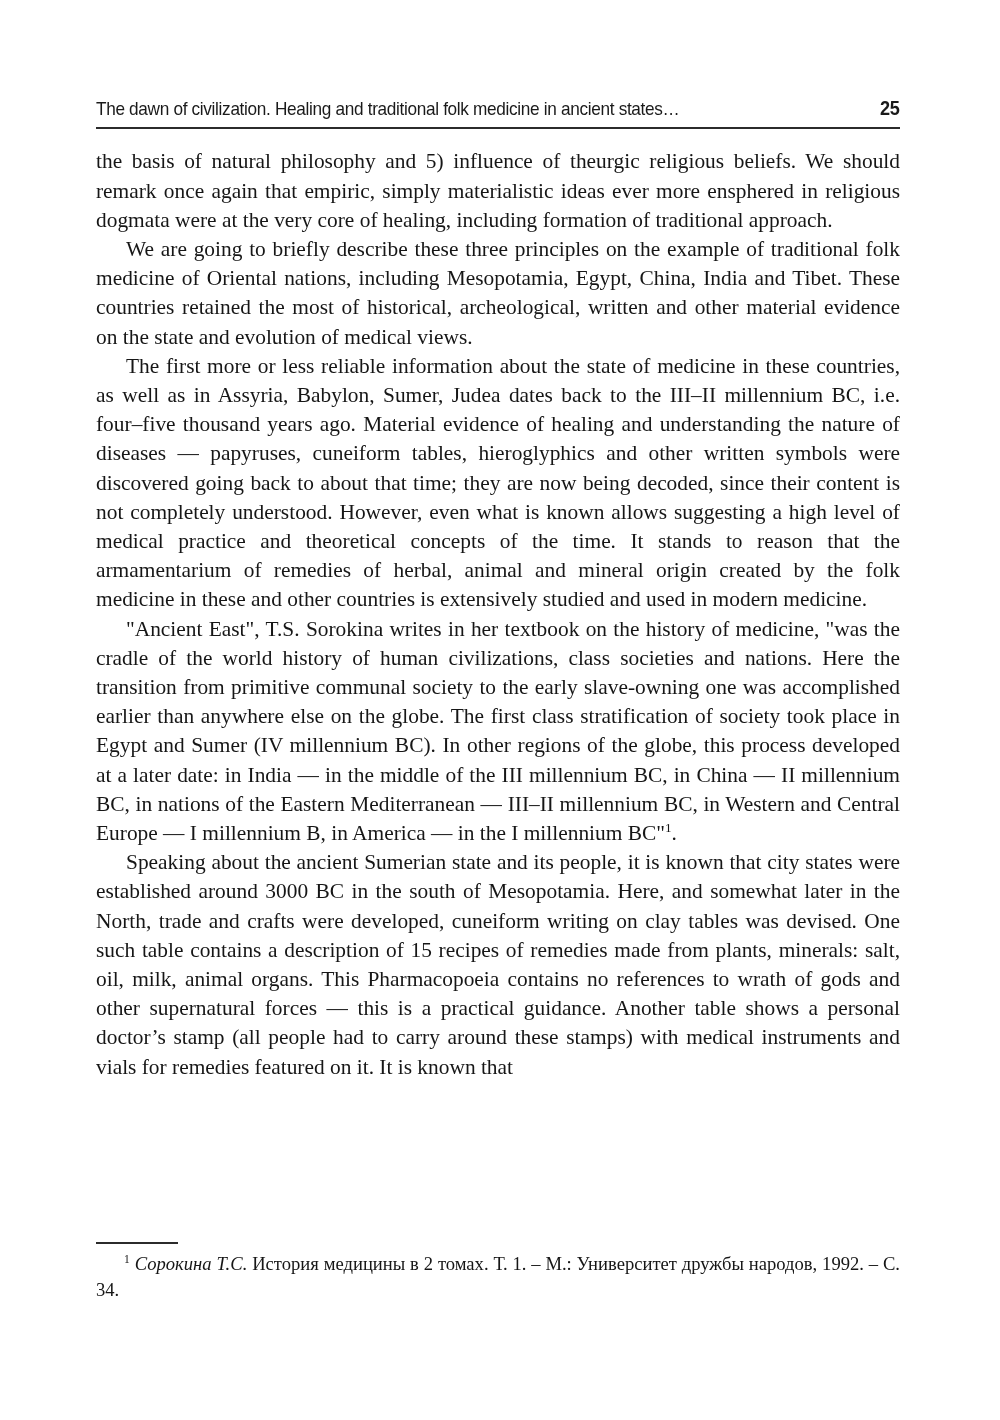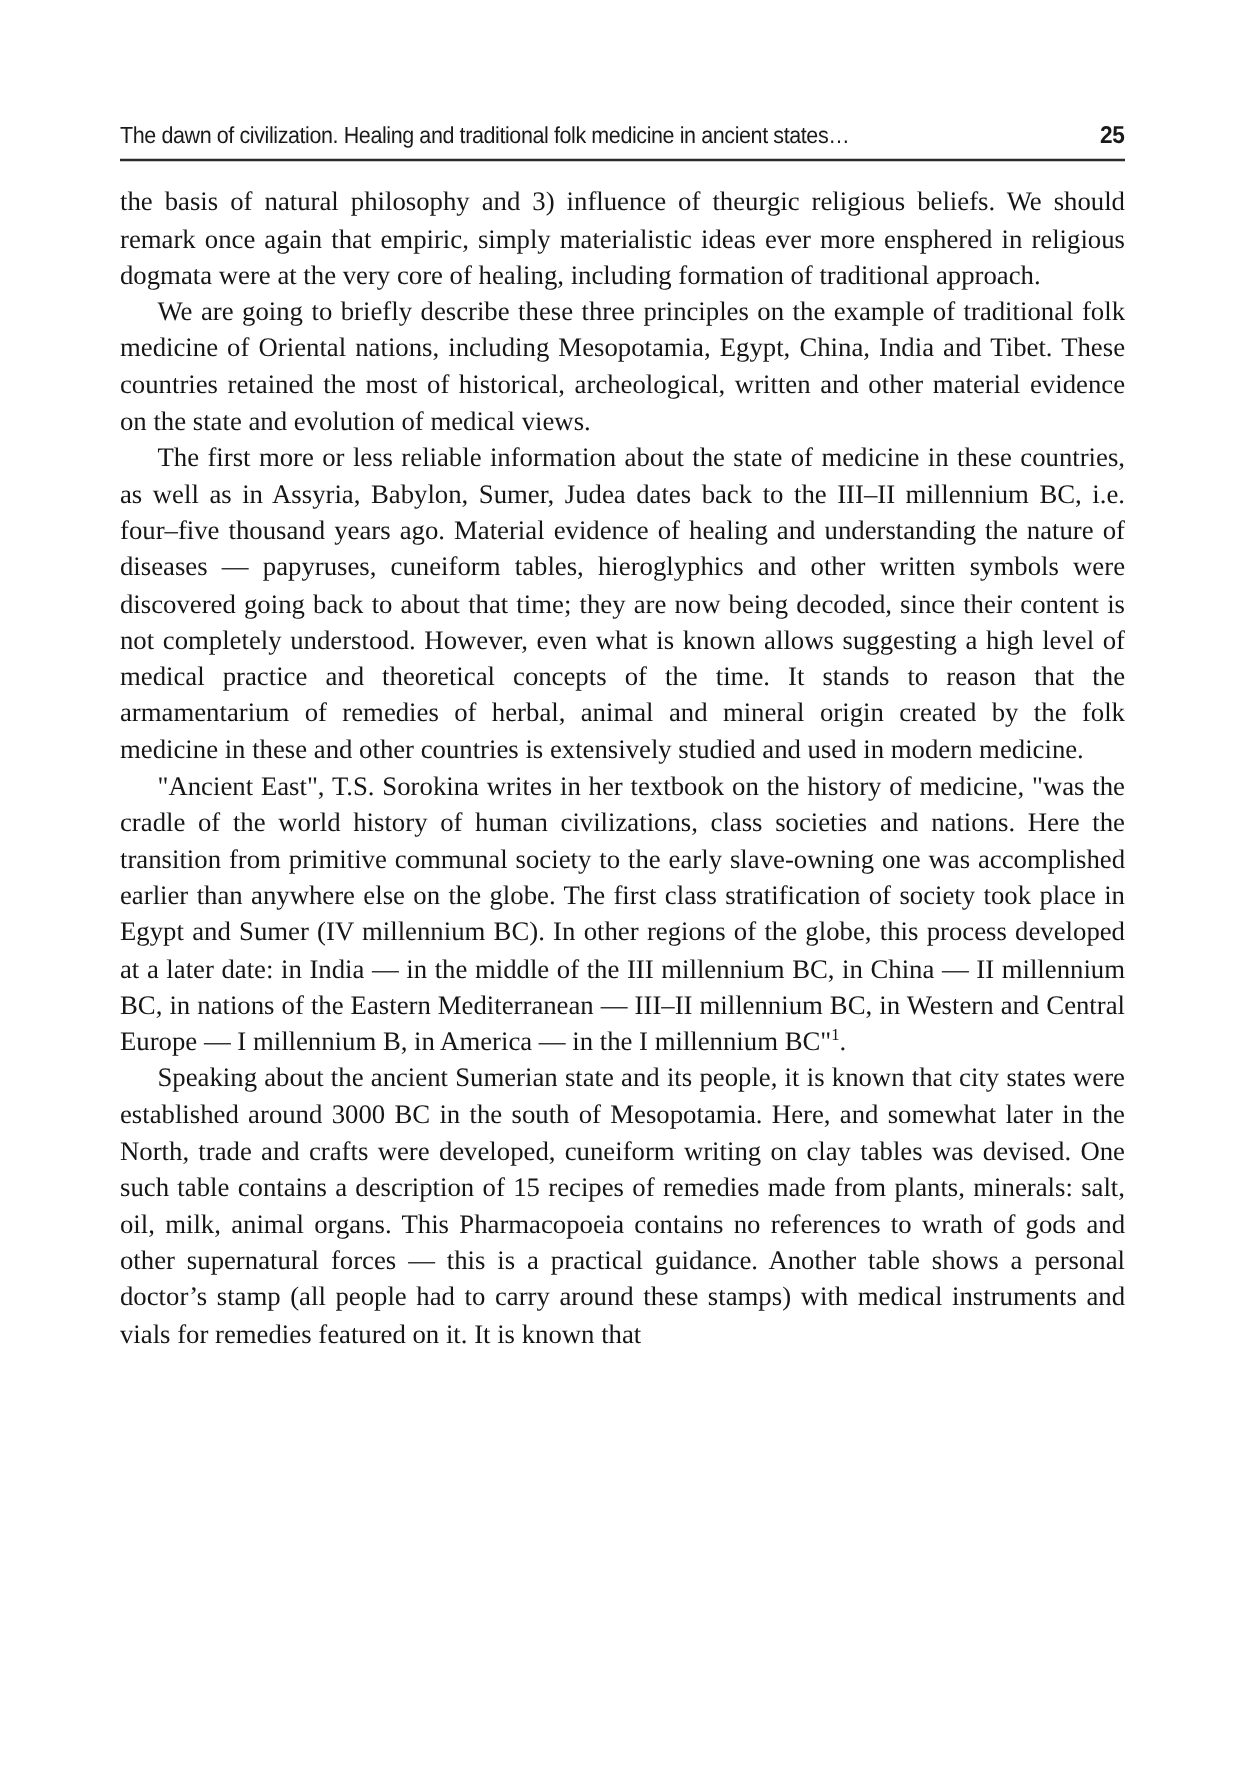--- a/index.html
+++ b/index.html
@@ -121,27 +121,31 @@
   <div class="content">
 
     <div class="header">
       <span class="header-title">The dawn of civilization. Healing and traditional folk medicine in ancient states…</span>
       <span class="header-pageno">25</span>
     </div>
     <div class="header-rule"></div>
 
     <div class="body-text">
 
-      <p class="no-indent">the basis of natural philosophy and 3) influence of theurgic religious beliefs. We should remark once again that empiric, simply materialistic ideas ever more ensphered in religious dogmata were at the very core of healing, including formation of traditional approach.</p>
+      <p class="no-indent">the basis of natural philosophy and 5) influence of theurgic religious beliefs. We should remark once again that empiric, simply materialistic ideas ever more ensphered in religious dogmata were at the very core of healing, including formation of traditional approach.</p>
 
       <p>We are going to briefly describe these three principles on the example of traditional folk medicine of Oriental nations, including Mesopotamia, Egypt, China, India and Tibet. These countries retained the most of historical, archeological, written and other material evidence on the state and evolution of medical views.</p>
 
       <p>The first more or less reliable information about the state of medicine in these countries, as well as in Assyria, Babylon, Sumer, Judea dates back to the III–II millennium BC, i.e. four–five thousand years ago. Material evidence of healing and understanding the nature of diseases — papyruses, cuneiform tables, hieroglyphics and other written symbols were discovered going back to about that time; they are now  being decoded, since their content is not completely understood. However, even what is known allows suggesting a high level of medical practice and theoretical concepts of the time. It stands to reason that the armamentarium of remedies of herbal, animal and mineral origin created by the folk medicine in these and other countries is extensively studied and used in modern medicine.</p>
 
       <p><span>"Ancient East", T.S. Sorokina writes in her textbook on the history of medicine, "was the cradle of the world history of human civilizations, class societies and nations. Here the transition from primitive communal society to the early slave-owning one was accomplished earlier than anywhere else on the globe. The first class stratification of society took place in Egypt and Sumer (IV millennium BC). In other regions of the globe, this process  developed at a later date: in India — in the middle of the III millennium BC, in China — II millennium BC, in nations of the Eastern Mediterranean — III–II millennium BC, in Western and Central Europe — I millennium B, in America — in the I millennium BC"</span><sup class="fn-ref">1</sup><span>.</span></p>
 
       <p>Speaking about the ancient Sumerian state and its people, it is known that city states were established around 3000 BC in the south of Mesopotamia. Here, and somewhat later in the North, trade and crafts were developed, cuneiform writing on clay tables was devised. One such table contains a description of 15 recipes of remedies made from plants, minerals:  salt, oil, milk, animal organs. This Pharmacopoeia contains no references to wrath of gods and other supernatural forces — this is a practical guidance. Another table shows a personal doctor’s stamp  (all people had to carry around these stamps) with medical instruments and vials for remedies featured on it. It is known that</p>
 
     </div>
   </div>
 
+  <div class="footnote">
+    <div class="footnote-rule"></div>
+    <div class="footnote-text"><span class="fn-marker">1</span> <span class="fn-author">Сорокина Т.С.</span><span> История медицины в 2 томах. Т. 1. – М.: Университет дружбы народов, 1992. – С. 34.</span></div>
+  </div>
 
 </div>
 
 </body></html>

